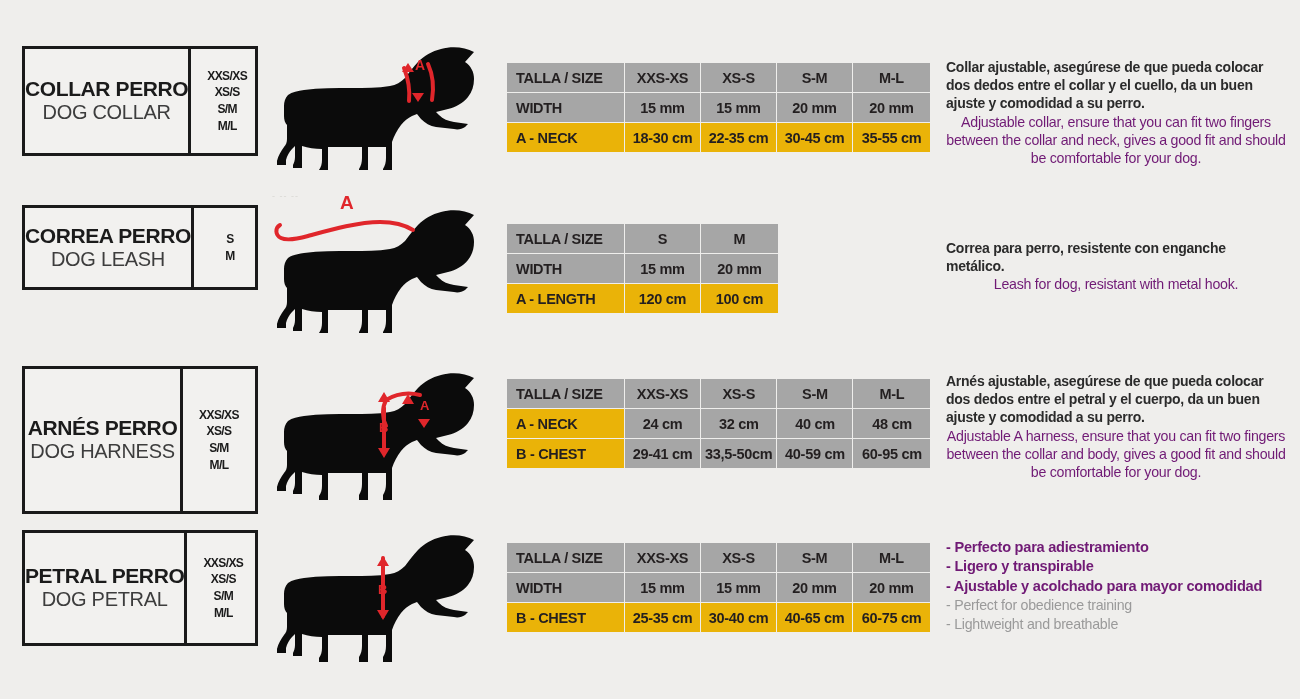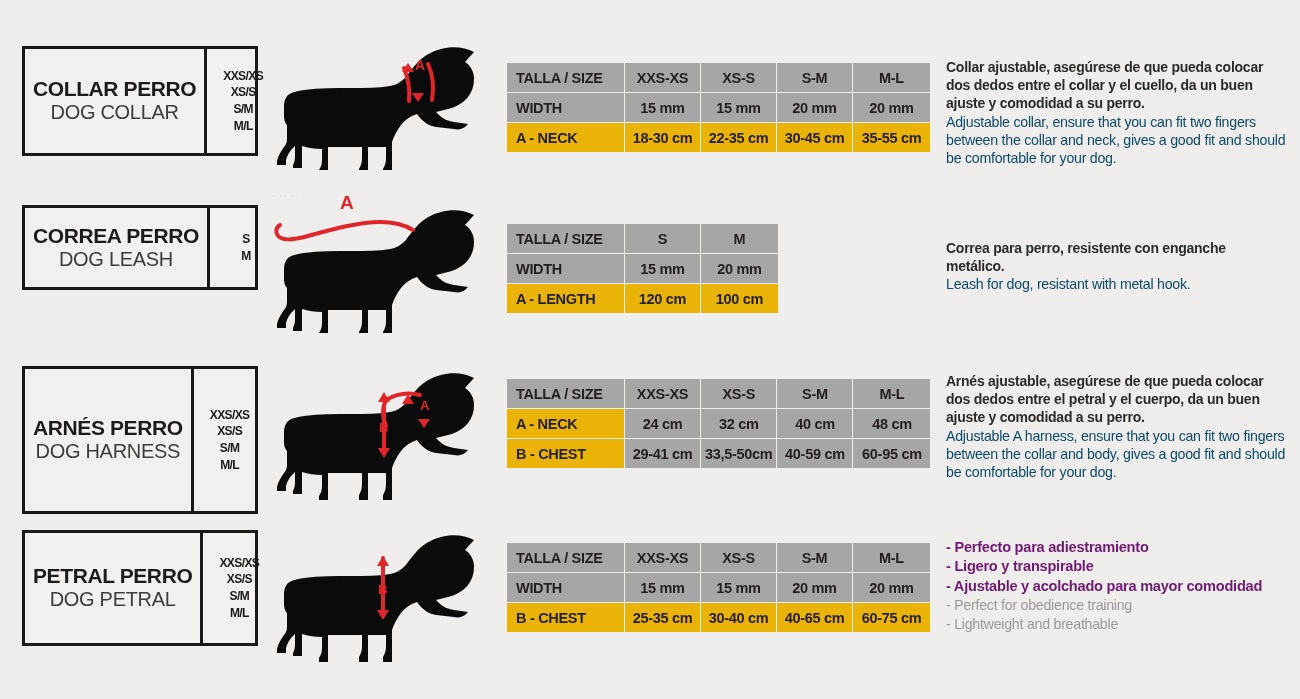--- a/index.html
+++ b/index.html
@@ -39,21 +39,21 @@
     display: flex;
     align-items: stretch;
   }
   .nameplate .np-titles {
     flex: 1 1 auto;
     border-right: 3px solid #1a1a1a;
     display: flex;
     flex-direction: column;
     align-items: center;
     justify-content: center;
-    padding: 6px 8px;
+    padding: 6px 0;
   }
   .np-es {
     font-size: 21px;
     font-weight: bold;
     letter-spacing: -0.4px;
     line-height: 1.08;
     color: #1b1b1b;
     white-space: nowrap;
   }
   .np-en {
@@ -127,22 +127,23 @@
     line-height: 1.30;
     letter-spacing: -0.25px;
     color: #2b2b2b;
     margin: 0;
   }
   .desc .en {
     font-size: 14.2px;
     font-weight: normal;
     line-height: 1.30;
     letter-spacing: -0.25px;
-    color: #0c4a6e;
+    color: #701a75;
     margin: 0;
+    text-align: center;
   }
   .desc ul { margin: 0; padding: 0; list-style: none; }
   .desc li.es-b {
     font-size: 14.6px;
     font-weight: bold;
     line-height: 1.33;
     letter-spacing: -0.25px;
     color: #701a75;
   }
   .desc li.en-b {

